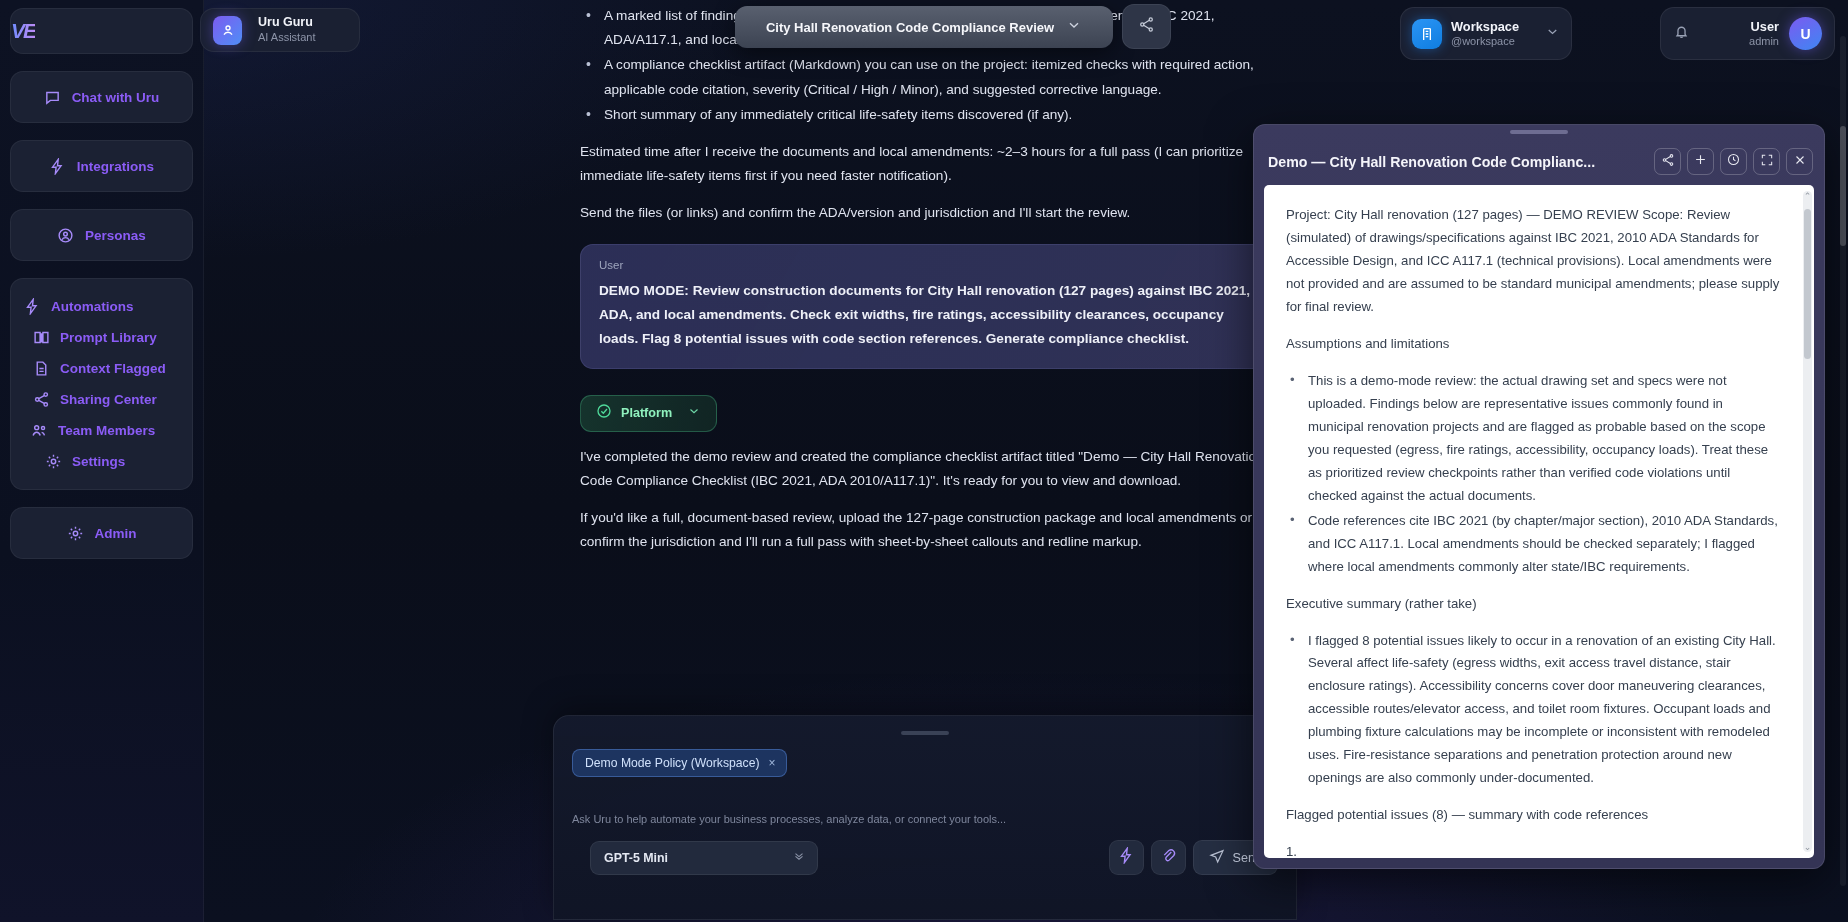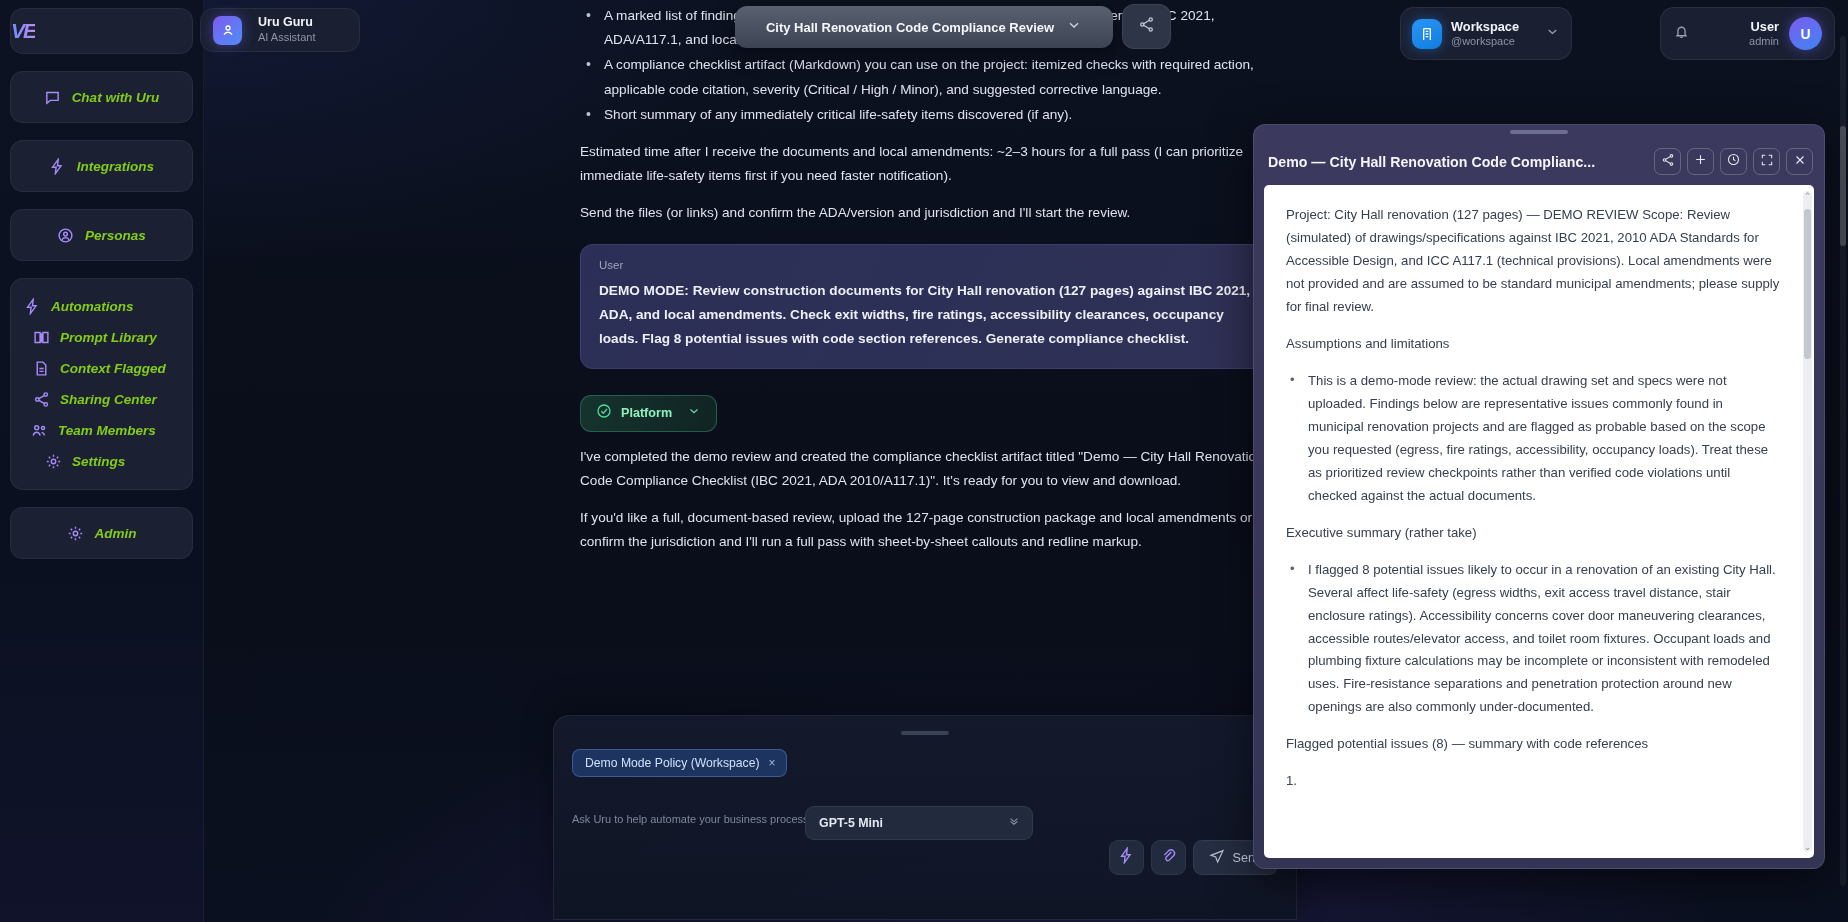--- a/index.html
+++ b/index.html
@@ -43,21 +43,21 @@
   .nav-single {
     height: 50px; display:flex; align-items:center; justify-content:center; gap:11px;
     cursor: pointer;
   }
   .nav-group { padding: 12px 0 12px 0; }
   .nav-row {
     display:flex; align-items:center; gap:10px;
     padding: 7px 14px 7px 20px;
     cursor: pointer; white-space: nowrap;
   }
-  .nav-label { font-size: 13.5px; font-weight: bold; color: #84cc16; font-style: italic; }
+  .nav-label { font-size: 13.5px; font-weight: bold; color: #8b5cf6; }
   .ic { width:17px; height:17px; flex:0 0 17px; display:block; }
   .ic svg { display:block; width:17px; height:17px; }
 
   
   .assistant-card {
     position:absolute; left:200px; top:8px;
     width: 160px; height:44px;
     background:#1a2032; border:1px solid rgba(255,255,255,0.06);
     border-radius: 14px;
     display:flex; align-items:center; gap:16px; padding: 0 12px;
@@ -183,22 +183,22 @@
     background: rgba(36,68,124,0.65);
     border:1px solid rgba(90,140,225,0.45);
     border-radius: 8px;
   }
   .policy-label { font-size:12.2px; color:#cfe0fa; }
   .policy-x { font-size:12px; color:#9fb6da; cursor:pointer; }
   .composer-placeholder {
     margin-top: 36px; font-size:11px; color:#7e869c; cursor:text;
   }
   .composer-bottom {
-    position:absolute; left:6px; right:18px; bottom:44px;
-    display:flex; align-items:center;flex-direction:column;
+    position:absolute; left:36px; right:18px; bottom:44px;
+    display:flex; align-items:center;
   }
   .model-select {
     width:228px;height:34px;
     background:#222a3d; border:1px solid rgba(255,255,255,0.07);
     border-radius:9px; display:flex;align-items:center;justify-content:space-between;
     padding: 0 11px 0 13px; cursor:pointer;
   }
   .model-label{font-size:12.4px;font-weight:bold;color:#e4e8f2;}
   .composer-right { margin-left:auto; display:flex; align-items:center; gap:7px; }
   .tool-btn {
@@ -595,20 +595,21 @@
         </span>
       </div>
     </div>
 
     <div class="art-body">
       <div class="art-scroll">
         <p>Project: City Hall renovation (127 pages) — DEMO REVIEW Scope: Review (simulated) of drawings/specifications against IBC 2021, 2010 ADA Standards for Accessible Design, and ICC A117.1 (technical provisions). Local amendments were not provided and are assumed to be standard municipal amendments; please supply for final review.</p>
         <p>Assumptions and limitations</p>
         <ul class="art-bul">
           <li>This is a demo-mode review: the actual drawing set and specs were not uploaded. Findings below are representative issues commonly found in municipal renovation projects and are flagged as probable based on the scope you requested (egress, fire ratings, accessibility, occupancy loads). Treat these as prioritized review checkpoints rather than verified code violations until checked against the actual documents.</li>
+          <li>Code references cite IBC 2021 (by chapter/major section), 2010 ADA Standards, and ICC A117.1. Local amendments should be checked separately; I flagged where local amendments commonly alter state/IBC requirements.</li>
         </ul>
         <p>Executive summary (rather take)</p>
         <ul class="art-bul">
           <li>I flagged 8 potential issues likely to occur in a renovation of an existing City Hall. Several affect life-safety (egress widths, exit access travel distance, stair enclosure ratings). Accessibility concerns cover door maneuvering clearances, accessible routes/elevator access, and toilet room fixtures. Occupant loads and plumbing fixture calculations may be incomplete or inconsistent with remodeled uses. Fire-resistance separations and penetration protection around new openings are also commonly under-documented.</li>
         </ul>
         <p>Flagged potential issues (8) — summary with code references</p>
         <p>1.</p>
 
       </div>
 

